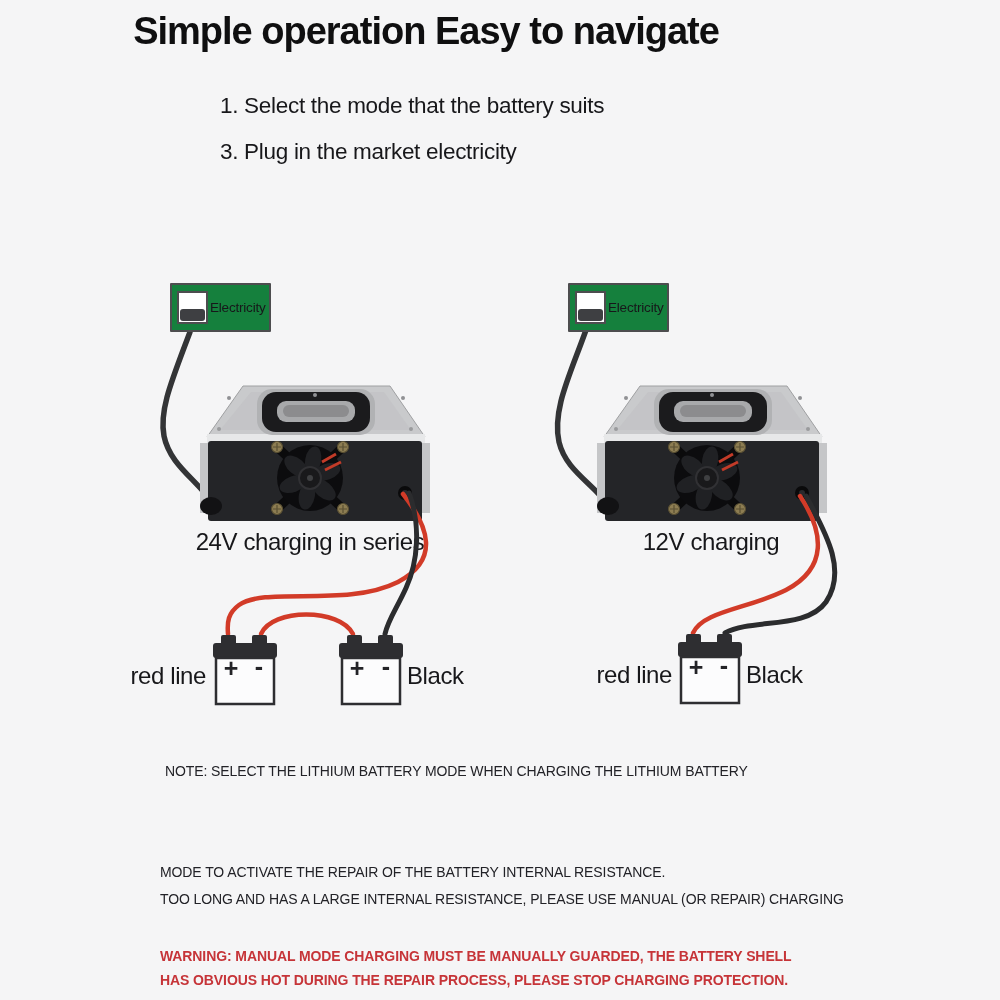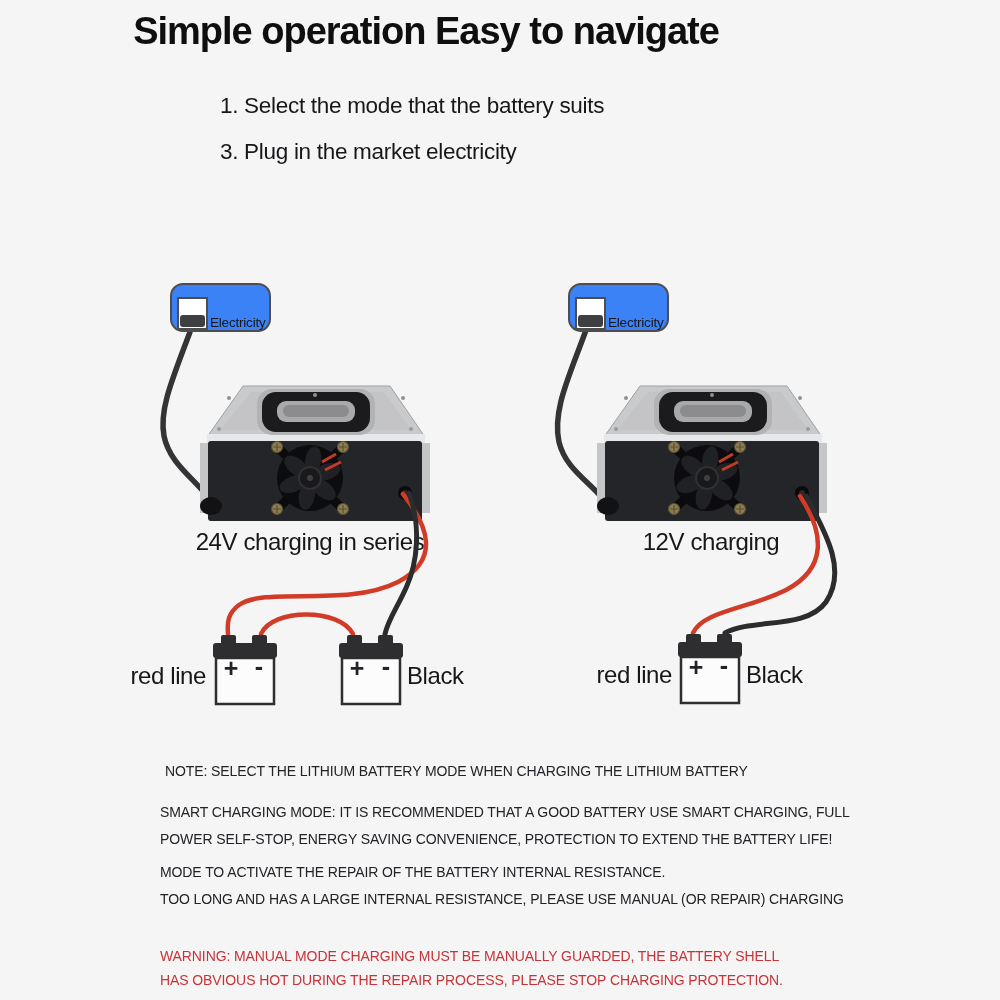--- a/index.html
+++ b/index.html
@@ -11,31 +11,31 @@
   .step{font-size:22.5px;line-height:31px;letter-spacing:-0.3px;margin-bottom:15px;}
   .step .cont{padding-left:27px;}
   .diagram{position:absolute;left:0;top:270px;width:1000px;height:490px;}
   .svg-label{font-family:"Liberation Sans",sans-serif;font-size:24px;fill:#17171a;letter-spacing:-0.4px;}
   .term{font-family:"Liberation Sans",sans-serif;font-size:25px;font-weight:700;fill:#232327;}
   .bdark{fill:#2e2e31;}
   .bbody{fill:#fcfcfd;stroke:#2e2e31;stroke-width:2.5;}
   .wire-red{fill:none;stroke:#d23b28;stroke-width:4.5;stroke-linecap:round;}
   .wire-black{fill:none;stroke:#2b2c2e;stroke-width:5;stroke-linecap:round;}
   .cord{fill:none;stroke:#333436;stroke-width:5.5;stroke-linecap:round;}
-  .elec-badge{position:absolute;width:101px;height:49px;background:#3b82f6;border:2.5px solid #4d4d4f;
-              border-radius:13px;display:flex;align-items:flex-end;box-sizing:border-box;}
+  .elec-badge{position:absolute;width:101px;height:49px;background:#15803d;border:2.5px solid #4d4d4f;
+              border-radius:1px;display:flex;align-items:center;box-sizing:border-box;}
   .socket{width:31px;height:33px;border:2px solid #4d4d4f;background:#fff;margin-left:5px;
           position:relative;box-sizing:border-box;flex:none;}
   .plug{position:absolute;left:1px;right:1px;bottom:1px;height:12px;background:#3e3f42;border-radius:3px;}
   .elec-label{font-size:13.5px;color:#17171a;margin-left:2px;letter-spacing:-0.2px;white-space:nowrap;}
   .notes{position:absolute;color:#222227;font-size:14px;letter-spacing:-0.1px;}
   .note-line{left:165px;top:763px;}
   .smart{left:160px;top:799px;line-height:27px;}
   .repair{left:160px;top:859px;line-height:27px;}
-  .warning{left:160px;top:944px;line-height:24px;color:#c63438;}
+  .warning{left:160px;top:944px;line-height:24px;color:#c63438;font-weight:bold;}
 </style>
 </head>
 <body>
 
 <div class="canvas">
 
   <h1 class="title">Simple operation Easy to navigate</h1>
 
   <div class="steps">
     <div class="step">
@@ -164,24 +164,20 @@
   </div>
   <div class="elec-badge" style="left:568px;top:283px;">
     <span class="socket">
         <span class="plug"></span>
       </span>
     <span class="elec-label">Electricity</span>
   </div>
 
   <div class="notes note-line">NOTE: SELECT THE LITHIUM BATTERY MODE WHEN CHARGING THE LITHIUM BATTERY</div>
 
-  <div class="notes smart">
-    <div>SMART CHARGING MODE: IT IS RECOMMENDED THAT A GOOD BATTERY USE SMART CHARGING, FULL</div>
-    <div>POWER SELF-STOP, ENERGY SAVING CONVENIENCE, PROTECTION TO EXTEND THE BATTERY LIFE!</div>
-  </div>
 
   <div class="notes repair">
     <div>MODE TO ACTIVATE THE REPAIR OF THE BATTERY INTERNAL RESISTANCE.</div>
     <div>TOO LONG AND HAS A LARGE INTERNAL RESISTANCE, PLEASE USE MANUAL (OR REPAIR) CHARGING</div>
   </div>
 
   <div class="notes warning">
     <div>WARNING: MANUAL MODE CHARGING MUST BE MANUALLY GUARDED, THE BATTERY SHELL</div>
     <div>HAS OBVIOUS HOT DURING THE REPAIR PROCESS, PLEASE STOP CHARGING PROTECTION.</div>
   </div>

